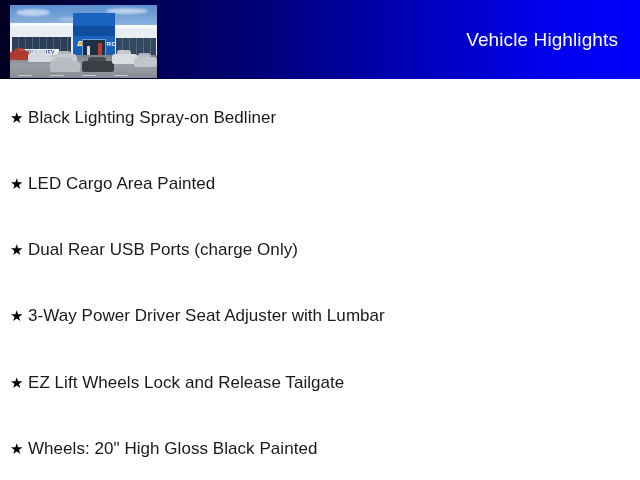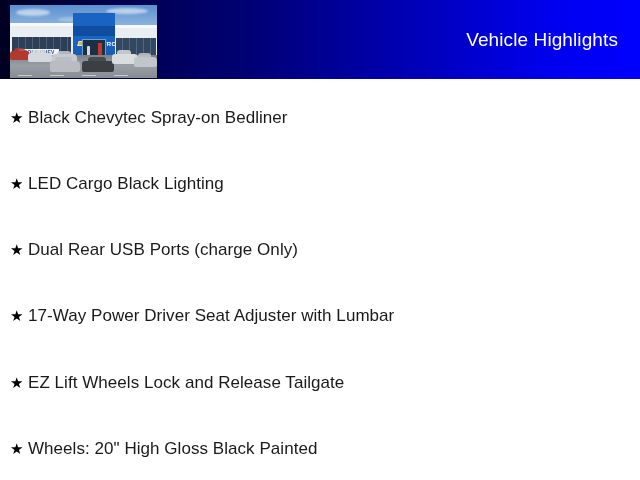--- a/index.html
+++ b/index.html
@@ -303,36 +303,36 @@
 
     </div>
 
     <div class="header-title">Vehicle Highlights</div>
   </div>
 
   <ul class="features">
 
     <li class="feature-row r0">
       <span class="star-icon">★</span>
-      <span class="feature-label">Black Chevytec Spray-on Bedliner</span>
+      <span class="feature-label">Black Lighting Spray-on Bedliner</span>
     </li>
 
     <li class="feature-row r1">
       <span class="star-icon">★</span>
-      <span class="feature-label">LED Cargo Black Lighting</span>
+      <span class="feature-label">LED Cargo Area Painted</span>
     </li>
 
     <li class="feature-row r2">
       <span class="star-icon">★</span>
       <span class="feature-label">Dual Rear USB Ports (charge Only)</span>
     </li>
 
     <li class="feature-row r3">
       <span class="star-icon">★</span>
-      <span class="feature-label">17-Way Power Driver Seat Adjuster with Lumbar</span>
+      <span class="feature-label">3-Way Power Driver Seat Adjuster with Lumbar</span>
     </li>
 
     <li class="feature-row r4">
       <span class="star-icon">★</span>
       <span class="feature-label">EZ Lift Wheels Lock and Release Tailgate</span>
     </li>
 
     <li class="feature-row r5">
       <span class="star-icon">★</span>
       <span class="feature-label">Wheels: 20" High Gloss Black Painted</span>

